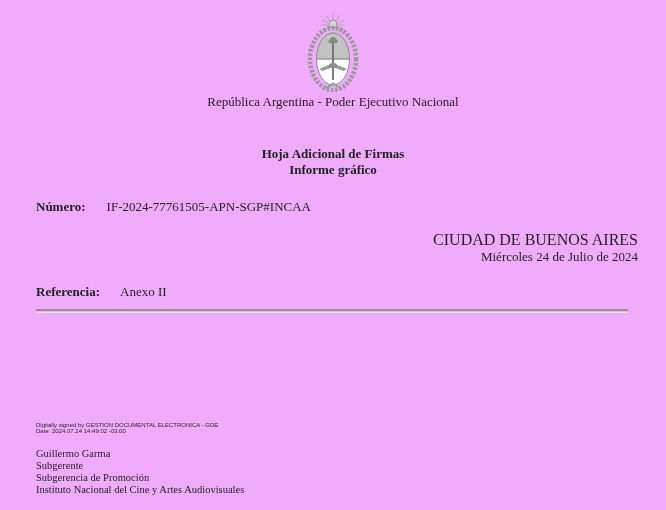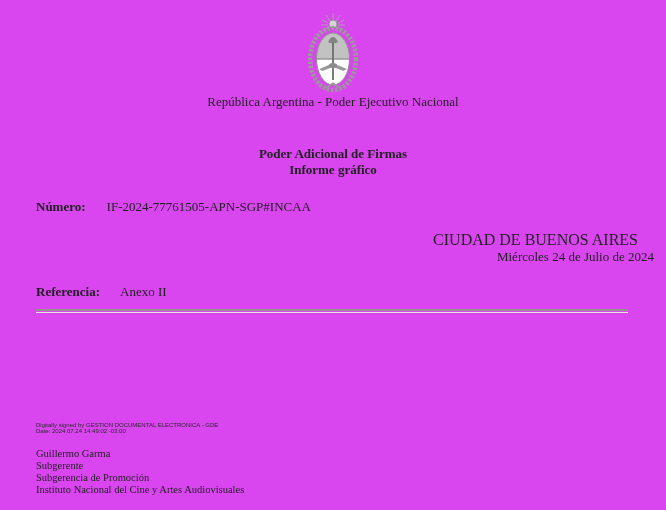--- a/index.html
+++ b/index.html
@@ -1,30 +1,30 @@
 <!DOCTYPE html>
 <html><head>
 <meta charset="utf-8">
 <style>
   html,body{margin:0;padding:0;background:#fff;}
   .page{
-    position:relative;width:666px;height:510px;background:#d946ef;overflow:hidden;
+    position:relative;width:666px;height:510px;background:#f0abfc;overflow:hidden;
     font-family:"Liberation Serif","DejaVu Serif",serif;color:#1f1f1f;
   }
   .center{position:absolute;left:0;width:666px;text-align:center;}
   .abs{position:absolute;}
   .arms{position:absolute;top:13px;left:50%;transform:translateX(-50%);width:72px;height:80px;}
   .hdr1{top:94px;font-size:13px;}
   .hdr2{top:110px;font-size:13.5px;letter-spacing:.2px;}
   .title1{top:146px;font-size:13px;font-weight:bold;}
   .title2{top:162px;font-size:13px;font-weight:bold;}
   .numline{top:199px;left:36px;font-size:13px;}
   .numline .lbl{font-weight:bold;margin-right:21px;}
   .city{top:231px;right:28px;font-size:16px;text-align:center;}
-  .date{top:249px;right:12px;font-size:13px;text-align:right;}
+  .date{top:249px;right:28px;font-size:13px;text-align:right;}
   .refline{top:284px;left:36px;font-size:13px;}
   .refline .lbl{font-weight:bold;margin-right:20px;}
   .rule{top:309px;left:36px;width:592px;height:1px;
         border-top:2px solid #95938a;border-bottom:1px solid #e3e3dc;}
   .bodytext{top:334px;left:36px;font-size:12.5px;}
   .stamp{top:422px;left:36px;font-family:"Liberation Sans","DejaVu Sans",sans-serif;
          font-size:6px;line-height:6px;color:#2a2a2a;}
   .signer{top:448px;left:36px;font-size:10.5px;line-height:12px;}
 </style>
 </head>
@@ -60,21 +60,21 @@
 
       <path d="M22,56 L33,51.5 L39,51.5 L50,56 L46.5,58 L36,54 L25.5,58 Z" fill="#9a9a9a"></path>
       <ellipse cx="36" cy="52.5" rx="4" ry="2.4" fill="#8c8c8c"></ellipse>
 
       <path d="M29,75 L36,70.5 L43,75" fill="none" stroke="#9a9a9a" stroke-width="2"></path>
     </svg>
   </div>
 
   <div class="center abs hdr1">República Argentina - Poder Ejecutivo Nacional</div>
 
-  <div class="center abs title1">Poder Adicional de Firmas</div>
+  <div class="center abs title1">Hoja Adicional de Firmas</div>
   <div class="center abs title2">Informe gráfico</div>
 
   <div class="abs numline">
     <span class="lbl">Número:</span><span>IF-2024-77761505-APN-SGP#INCAA</span>
   </div>
 
   <div class="abs city">CIUDAD DE BUENOS AIRES</div>
   <div class="abs date">Miércoles 24 de Julio de 2024</div>
 
   <div class="abs refline">

